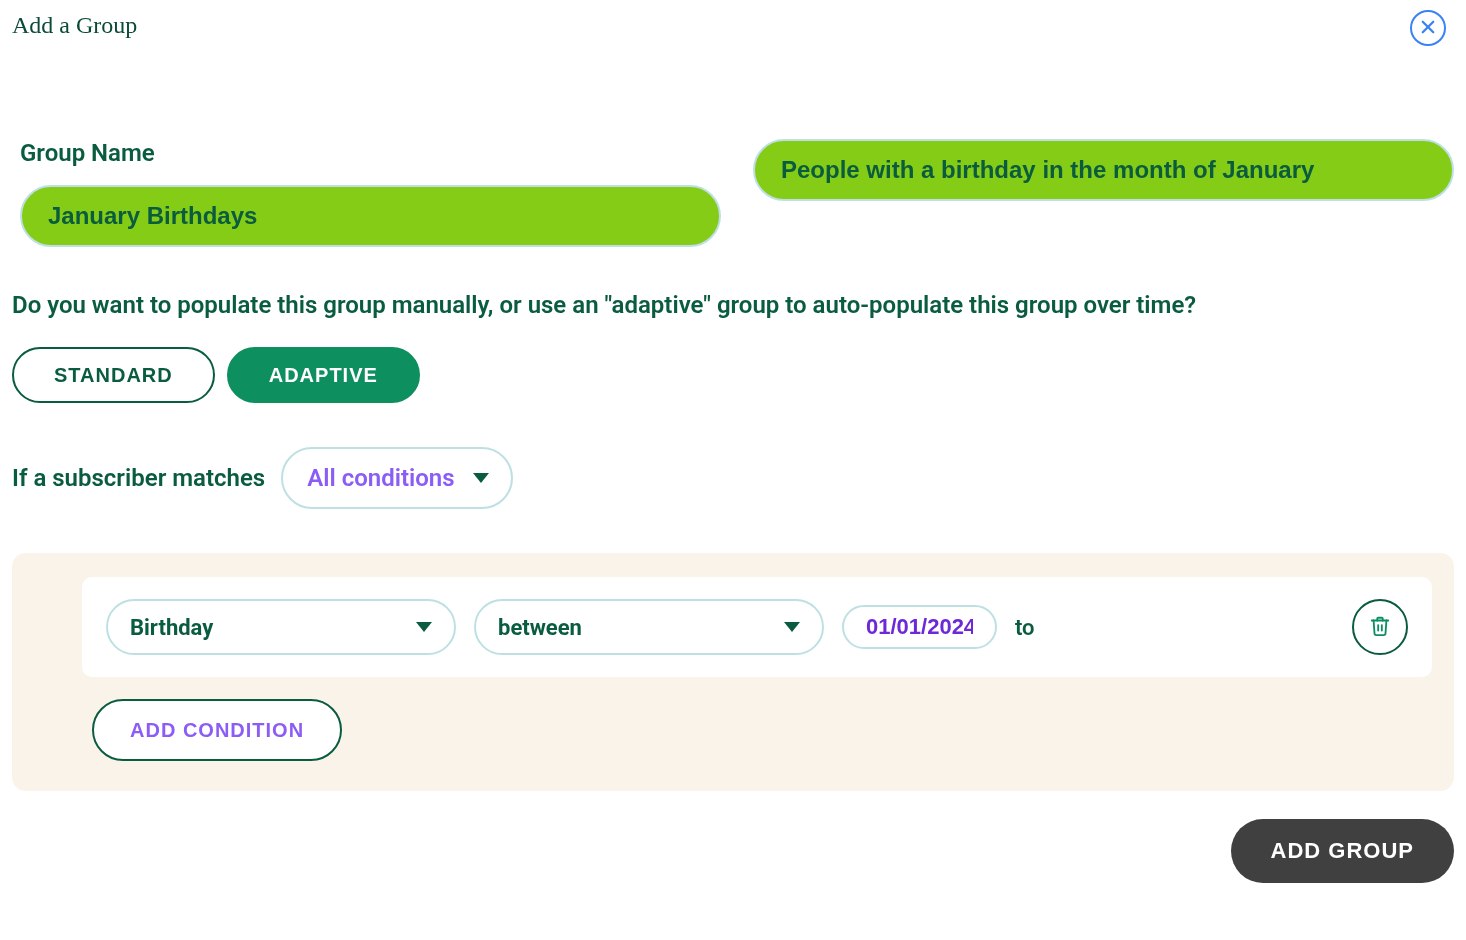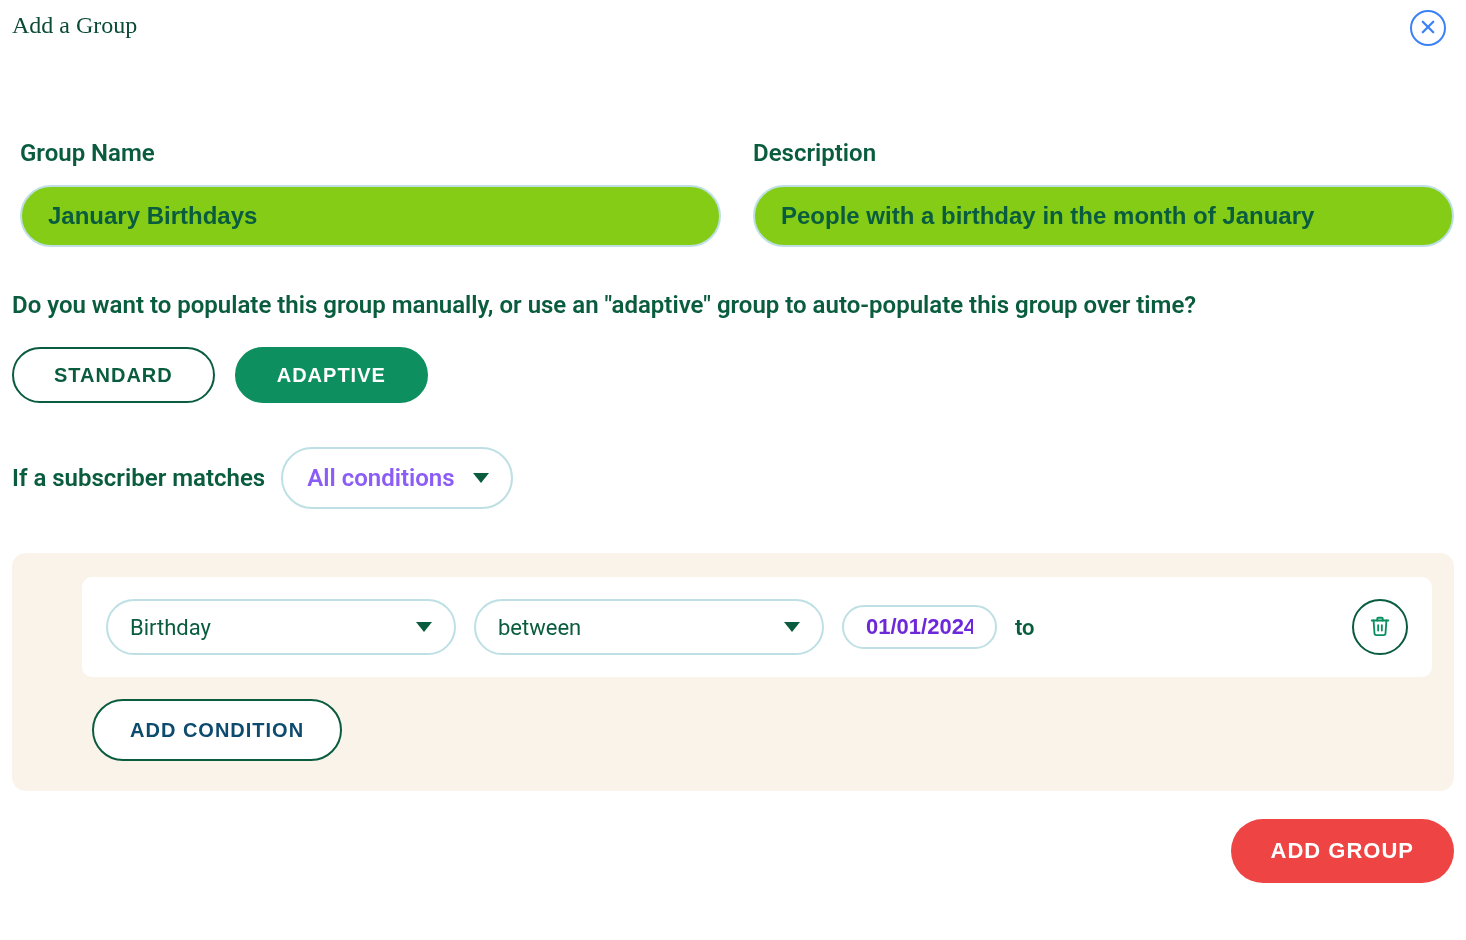--- a/index.html
+++ b/index.html
@@ -69,21 +69,21 @@
       outline: none;
     }
     .question {
       font-size: 24px;
       font-weight: 600;
       color: #0a5c3f;
       margin-bottom: 28px;
     }
     .btn-row {
       display: flex;
-      gap: 20px;
+      gap: 12px;
       margin-bottom: 44px;
     }
     .pill-btn {
       height: 56px;
       padding: 0 40px;
       border-radius: 999px;
       font-size: 20px;
       font-weight: 700;
       letter-spacing: 1px;
       cursor: pointer;
@@ -151,21 +151,21 @@
       align-items: center;
       gap: 18px;
       margin-bottom: 22px;
     }
     .cond-select {
       height: 56px;
       border: 2px solid #bee0e4;
       border-radius: 999px;
       padding: 0 52px 0 22px;
       font-size: 22px;
-      font-weight: 400;
+      font-weight: 700;
       color: #0a5c3f;
       background: #ffffff;
       position: relative;
       display: flex;
       align-items: center;
       cursor: pointer;
       flex: 0 0 auto;
     }
     .cond-select.field-sel {
       width: 350px;
@@ -205,39 +205,39 @@
     }
     .delete-btn svg {
       width: 22px;
       height: 22px;
     }
     .add-cond-btn {
       height: 62px;
       padding: 0 36px;
       border: 2px solid #0a5c3f;
       background: #ffffff;
-      color: #0c4a6e;
+      color: #8b5cf6;
       border-radius: 999px;
       font-size: 20px;
       font-weight: 700;
       letter-spacing: 1px;
       cursor: pointer;
       display: inline-flex;
       align-items: center;
       justify-content: center;
       margin-left: 10px;
     }
     .footer {
       display: flex;
       justify-content: flex-end;
     }
     .primary-btn {
       height: 64px;
       padding: 0 40px;
-      background: #ef4444;
+      background: #404040;
       border: none;
       color: #ffffff;
       border-radius: 999px;
       font-size: 22px;
       font-weight: 700;
       letter-spacing: 1px;
       cursor: pointer;
       display: flex;
       align-items: center;
       justify-content: center;
@@ -256,21 +256,20 @@
     </svg>
   </span>
 </button>
 
 <div class="row-fields">
   <div class="field">
     <label class="label">Group Name</label>
     <input class="text-input" type="text" value="January Birthdays" style="">
   </div>
   <div class="field">
-    <label class="label">Description</label>
     <input class="text-input" type="text" value="People with a birthday in the month of January" style="">
   </div>
 </div>
 
 <div class="question">Do you want to populate this group manually, or use an "adaptive" group to auto-populate this group over time?</div>
 
 <div class="btn-row">
   <button class="pill-btn outline">STANDARD</button>
   <button class="pill-btn filled">ADAPTIVE</button>
 </div>

